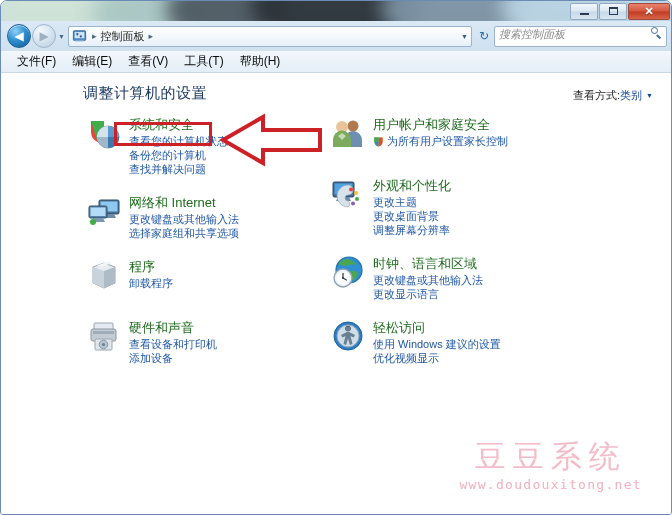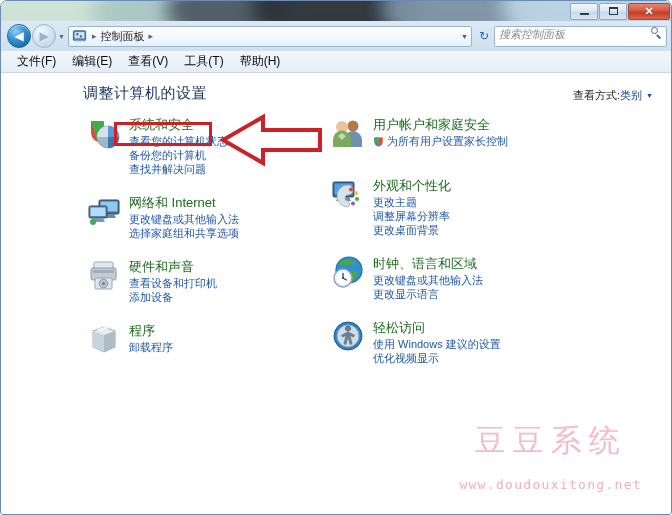--- a/index.html
+++ b/index.html
@@ -347,21 +347,21 @@
     letter-spacing: 7px;
     font-family: "DejaVu Serif", "Liberation Serif", serif;
     line-height: 1.05;
     white-space: nowrap;
   }
   #wm-url {
     font-size: 13px;
     color: #f3afbd;
     letter-spacing: 1.3px;
     font-family: "DejaVu Sans Mono", "Liberation Mono", monospace;
-    margin-top: 20px;
+    margin-top: 4px;
     white-space: nowrap;
   }
 </style>
 </head>
 <body>
 
 <div id="window">
 
   <div id="titlebar">
     <div class="glassblob blob-a"></div>
@@ -485,49 +485,49 @@
           <span>更改键盘或其他输入法</span>
         </div>
         <div class="cat-link">
           <span>选择家庭组和共享选项</span>
         </div>
       </div>
 
       <div class="category">
         <div class="cat-icon">
           <svg class="icon-svg" viewBox="0 0 34 34">
+            <path d="M6 9 l11 -4 l11 4 v16 l-11 5 l-11 -5 z" fill="#e6ecf1" stroke="#9aa8b4" stroke-width="1"></path>
+            <path d="M6 9 l11 4 v17 l-11 -5 z" fill="#c8d3db"></path>
+            <path d="M17 13 l11 -4 v16 l-11 5 z" fill="#aebcc7"></path>
+            <path d="M10 7.5 l11 -4 l4 1.5 l-11 4 z" fill="#f2f6f9"></path>
+          </svg>
+        </div>
+        <div class="cat-title">程序</div>
+        <div class="cat-link">
+          <span>卸载程序</span>
+        </div>
+      </div>
+
+      <div class="category">
+        <div class="cat-icon">
+          <svg class="icon-svg" viewBox="0 0 34 34">
             <rect x="7" y="4" width="19" height="7" rx="1" fill="#e3e9ee" stroke="#9aa8b4" stroke-width="1"></rect>
             <rect x="4" y="10" width="25" height="12" rx="2" fill="#c3ccd4" stroke="#8a98a4" stroke-width="1"></rect>
             <rect x="6" y="12" width="21" height="3" fill="#9fadb8"></rect>
             <rect x="8" y="20" width="17" height="11" rx="1" fill="#dfe6ec" stroke="#9aa8b4" stroke-width="1"></rect>
             <circle cx="16.5" cy="25.5" r="4.3" fill="#b8c4ce" stroke="#8a98a4" stroke-width="1"></circle>
             <circle cx="16.5" cy="25.5" r="1.6" fill="#6f8090"></circle>
           </svg>
         </div>
         <div class="cat-title">硬件和声音</div>
         <div class="cat-link">
           <span>查看设备和打印机</span>
         </div>
         <div class="cat-link">
           <span>添加设备</span>
-        </div>
-      </div>
-
-      <div class="category">
-        <div class="cat-icon">
-          <svg class="icon-svg" viewBox="0 0 34 34">
-            <path d="M6 9 l11 -4 l11 4 v16 l-11 5 l-11 -5 z" fill="#e6ecf1" stroke="#9aa8b4" stroke-width="1"></path>
-            <path d="M6 9 l11 4 v17 l-11 -5 z" fill="#c8d3db"></path>
-            <path d="M17 13 l11 -4 v16 l-11 5 z" fill="#aebcc7"></path>
-            <path d="M10 7.5 l11 -4 l4 1.5 l-11 4 z" fill="#f2f6f9"></path>
-          </svg>
-        </div>
-        <div class="cat-title">程序</div>
-        <div class="cat-link">
-          <span>卸载程序</span>
         </div>
       </div>
     </div>
 
     <div class="column" id="col-right">
 
       <div class="category">
         <div class="cat-icon">
           <svg class="icon-svg" viewBox="0 0 34 34">
             <circle cx="22" cy="10" r="5.5" fill="#b07a4e"></circle>
@@ -562,24 +562,24 @@
             <circle cx="25" cy="16" r="2" fill="#f2c230"></circle>
             <circle cx="26" cy="22" r="2" fill="#3fae4a"></circle>
             <circle cx="22" cy="26.5" r="2" fill="#8b5fb5"></circle>
           </svg>
         </div>
         <div class="cat-title">外观和个性化</div>
         <div class="cat-link">
           <span>更改主题</span>
         </div>
         <div class="cat-link">
+          <span>更改桌面背景</span>
+        </div>
+        <div class="cat-link">
           <span>调整屏幕分辨率</span>
-        </div>
-        <div class="cat-link">
-          <span>更改桌面背景</span>
         </div>
       </div>
 
       <div class="category">
         <div class="cat-icon">
           <svg class="icon-svg" viewBox="0 0 34 34">
             <circle cx="18" cy="15" r="13" fill="#2f8fd0"></circle>
             <path d="M7 9 q6 3 11 1 q4 -2 8 1 q-3 -6 -10 -7 q-6 1 -9 5 z" fill="#4aa64f"></path>
             <path d="M6 18 q7 2 12 -1 q5 -3 9 1 q-2 8 -10 9 q-8 -1 -11 -9 z" fill="#4aa64f"></path>
             <circle cx="18" cy="15" r="13" fill="none" stroke="#1f6fa8" stroke-width="1.2"></circle>

